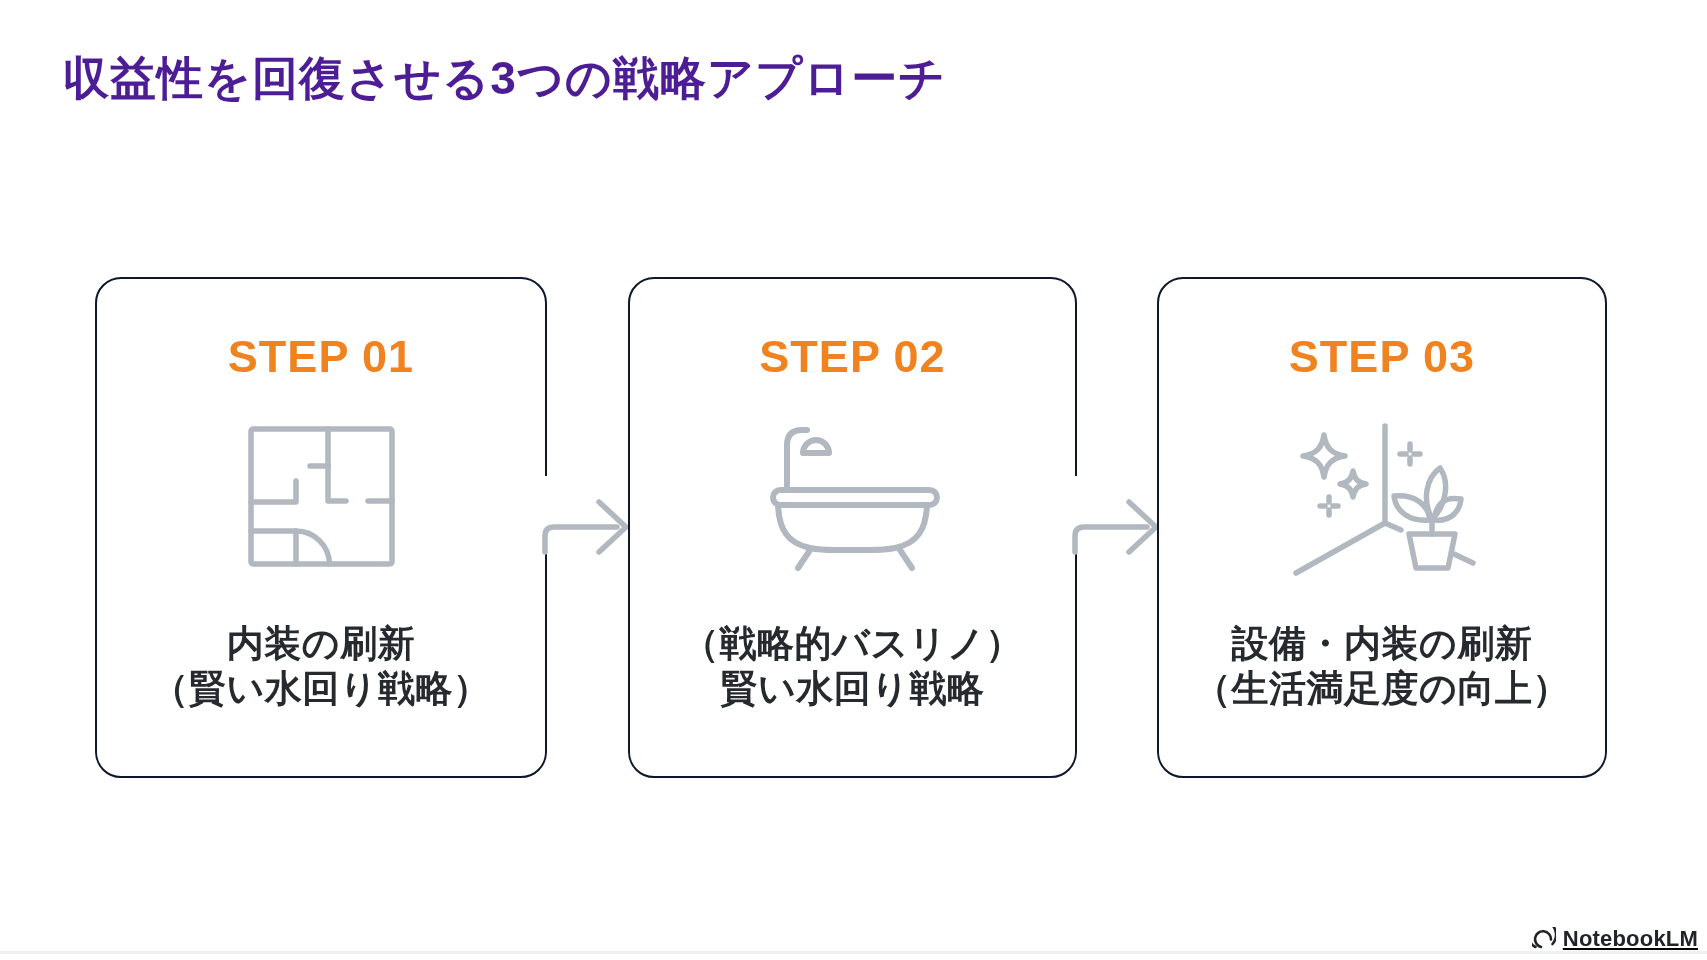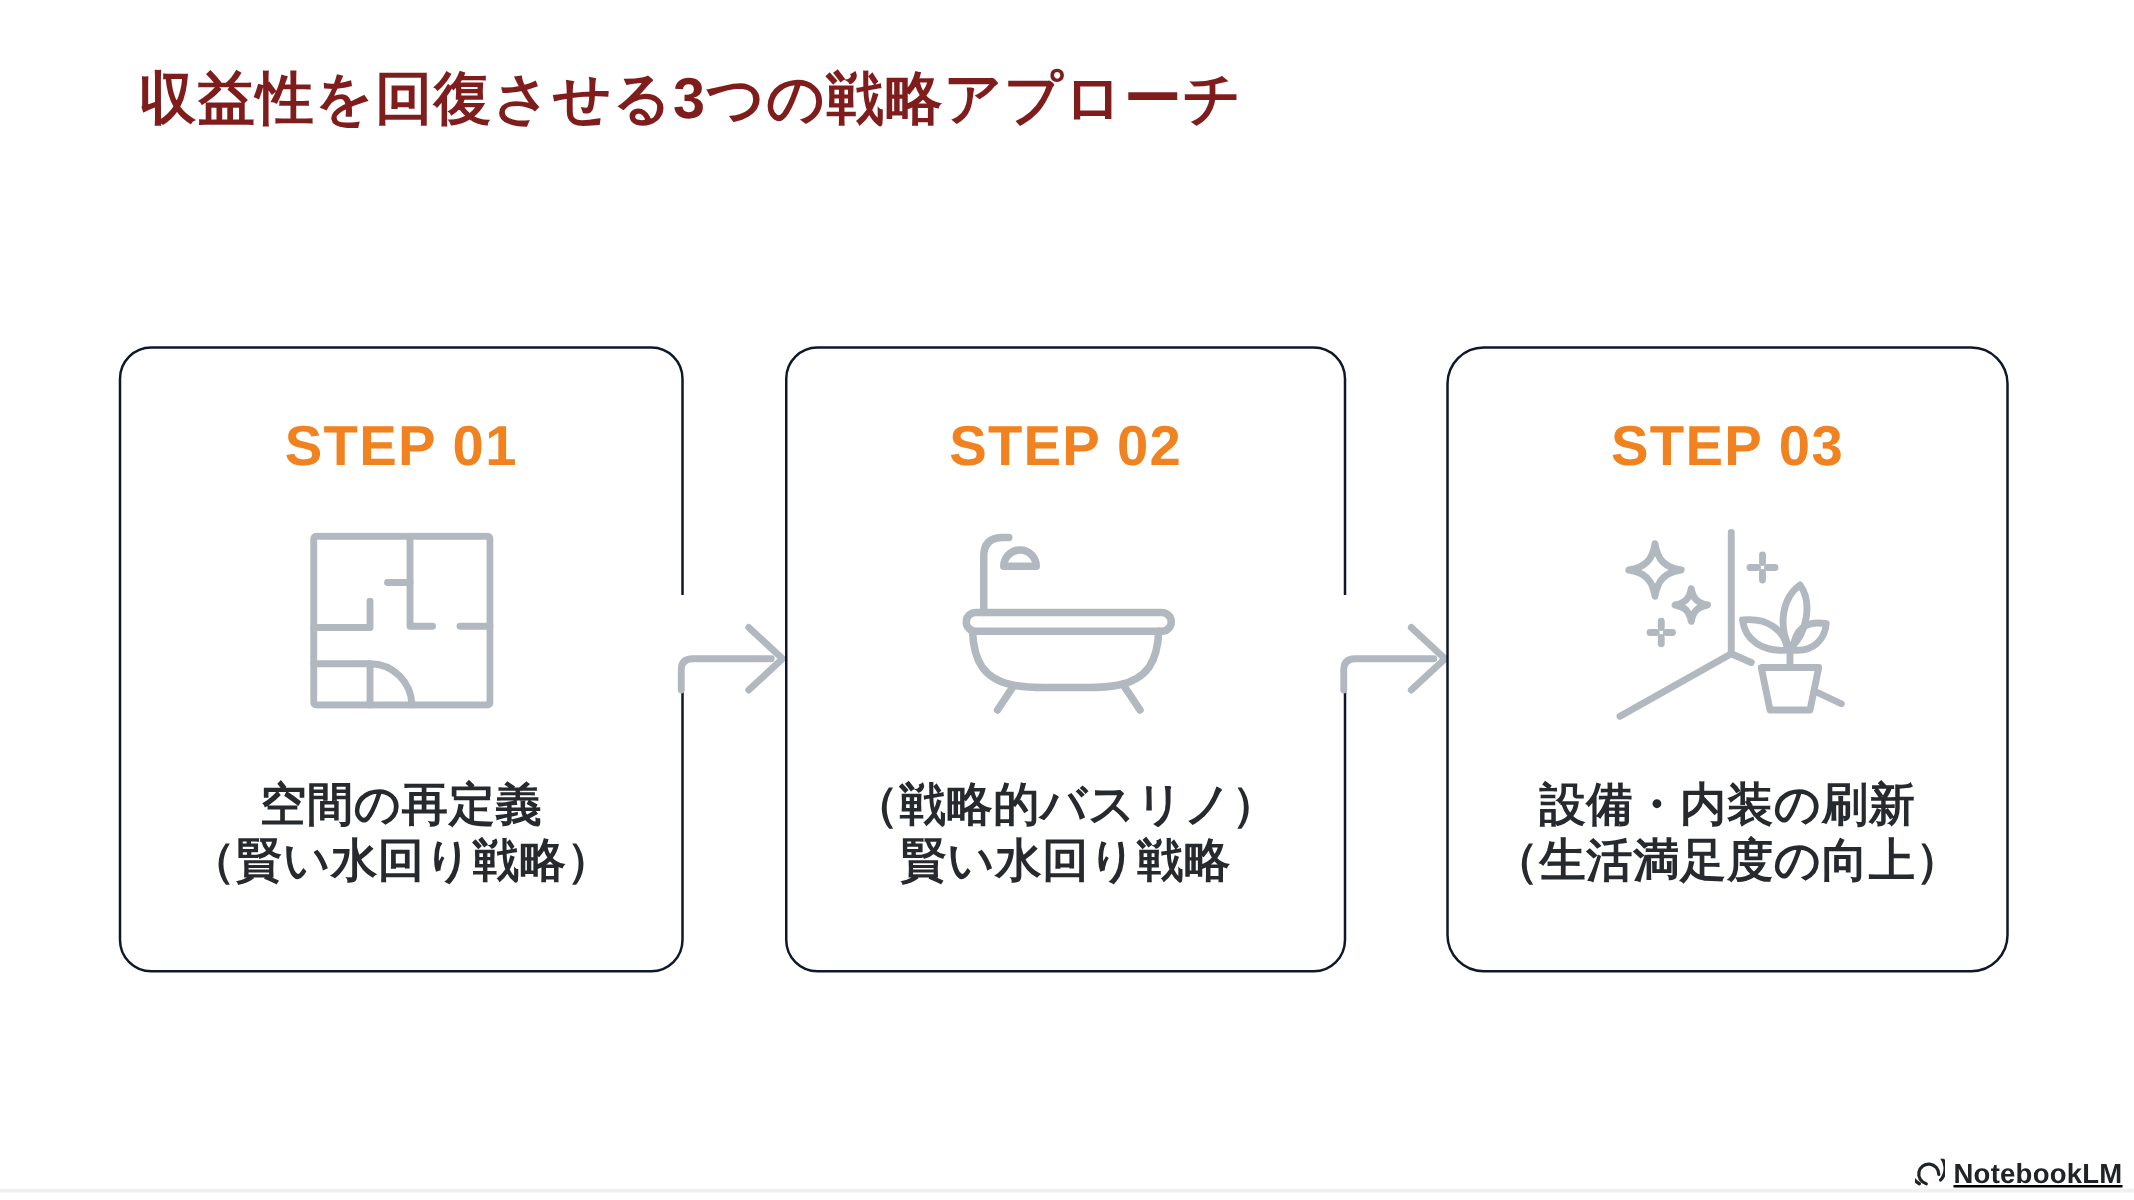--- a/index.html
+++ b/index.html
@@ -3,31 +3,31 @@
 <meta charset="utf-8">
 <style>
   html,body{margin:0;padding:0;}
   body{
     width:1707px;height:960px;position:relative;overflow:hidden;
     background:#ffffff;
     font-family:"Liberation Sans","DejaVu Sans",sans-serif;
   }
   .slide-title{
     position:absolute;left:63px;top:48px;
-    font-size:46px;font-weight:bold;color:#7f1d1d;
-    letter-spacing:1px;white-space:nowrap;margin-left:48px;
+    font-size:46px;font-weight:bold;color:#4c1d95;
+    letter-spacing:1px;white-space:nowrap;
   }
   .card{
     position:absolute;top:277px;height:501px;box-sizing:border-box;
     background:#ffffff;border:2px solid #0f172a;border-radius:26px;
     display:flex;flex-direction:column;align-items:center;
   }
   .card-1{left:95px;width:452px;}
   .card-2{left:628px;width:449px;}
-  .card-3{left:1157px;width:450px;border-radius:30px;}
+  .card-3{left:1157px;width:450px;}
   .step-label{
     margin-top:55px;font-size:45px;font-weight:bold;color:#f08220;
     letter-spacing:1px;line-height:1;
   }
   .icon-wrap{
     margin-top:42px;height:150px;display:flex;align-items:center;justify-content:center;
   }
   .card-text{
     margin-top:50px;font-size:37px;font-weight:bold;color:#26292e;
     text-align:center;line-height:1.22;letter-spacing:0.5px;
@@ -60,21 +60,21 @@
         <path d="M80,3 V75 H98"></path>
         <path d="M80,40 H62"></path>
         <path d="M3,76 H48 V55"></path>
         <path d="M120,75 H144"></path>
         <path d="M3,105 H48"></path>
         <path d="M48,138 V105 A33.5,33.5 0 0 1 81.5,138"></path>
       </g>
     </svg>
   </div>
   <div class="card-text">
-    <div>空間の再定義</div>
+    <div>内装の刷新</div>
     <div>（賢い水回り戦略）</div>
   </div>
 </div>
 
 <svg class="arrow arrow-1" viewBox="0 0 100 120">
   <rect x="3" y="26" width="14" height="54" fill="#ffffff"></rect>
   <g class="gray-stroke" stroke-width="5.5" stroke-linecap="round" stroke-linejoin="round">
     <path d="M10,102 V86 Q10,77 19,77 H82"></path>
     <path d="M64,52 L91,77 L64,102"></path>
   </g>

